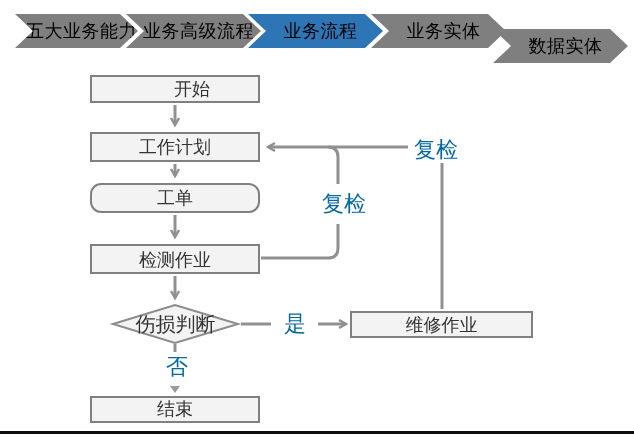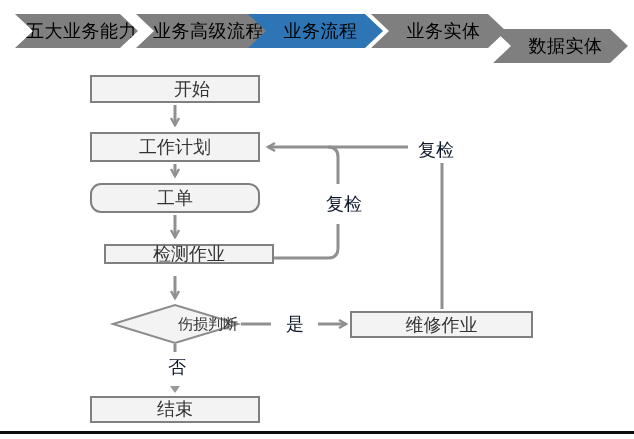--- a/index.html
+++ b/index.html
@@ -11,44 +11,44 @@
   .nav{position:absolute;left:0;top:14px;width:634px;height:34px;}
   .chev{
     position:absolute;top:0;height:34px;background:#7F7F7F;color:#000000;
     display:flex;align-items:center;justify-content:center;
     font-size:18px;font-weight:normal;letter-spacing:0.5px;
     clip-path:polygon(0 0, calc(100% - 18px) 0, 100% 50%, calc(100% - 18px) 100%, 0 100%, 18px 50%);
     padding-left:10px;box-sizing:border-box;cursor:pointer;
   }
   .chev.active{background:#2E75B6;}
   .c0{left:15px;width:123px;}
-  .c1{left:136px;width:135px;}
+  .c1{left:126px;width:135px;}
   .c2{left:248px;width:135px;}
   .c3{left:371px;width:135px;}
   .c4{left:493px;width:135px;margin-top:15px;}
   
   .connectors{position:absolute;left:0;top:0;pointer-events:none;}
   .node{
     position:absolute;background:#F3F3F3;border:2px solid #808080;box-sizing:border-box;
     display:flex;align-items:center;justify-content:center;
     font-size:18px;color:#333333;
   }
   .n-start  {left:90px; top:75px;  width:170px;height:28px;padding-left:34px;}
   .n-plan   {left:90px; top:132px; width:170px;height:30px;}
   .n-order  {left:90px; top:183px; width:170px;height:30px;border-radius:11px;}
-  .n-inspect{left:104px; top:244px; width:170px;height:20px;}
+  .n-inspect{left:90px; top:244px; width:170px;height:30px;align-items:flex-end;}
   .n-repair {left:350px;top:311px; width:183px;height:27px;}
   .n-end    {left:90px; top:396px; width:170px;height:27px;align-items:flex-end;}
   .diamond-label{
     position:absolute;left:113px;top:305px;width:125px;height:38px;
-    display:flex;align-items:center;justify-content:flex-end;
-    font-size:15px;color:#333333;
+    display:flex;align-items:center;justify-content:center;
+    font-size:20px;color:#333333;
   }
   .edge-label{
-    position:absolute;background:#ffffff;color:#0f172a;font-size:18px;
+    position:absolute;background:#ffffff;color:#0369a1;font-size:22px;
     display:flex;align-items:center;justify-content:center;padding:0 2px;
   }
   .l-yes {left:280px;top:313px;width:26px;height:22px;}
   .l-no  {left:162px;top:356px;width:26px;height:22px;}
   .l-recheck1{left:320px;top:192px;width:44px;height:24px;}
   .l-recheck2{left:412px;top:138px;width:44px;height:24px;}
   
   .bottom-line{position:absolute;left:0;top:431px;width:634px;height:3px;background:#0d0d0d;}
 </style>
 </head>

